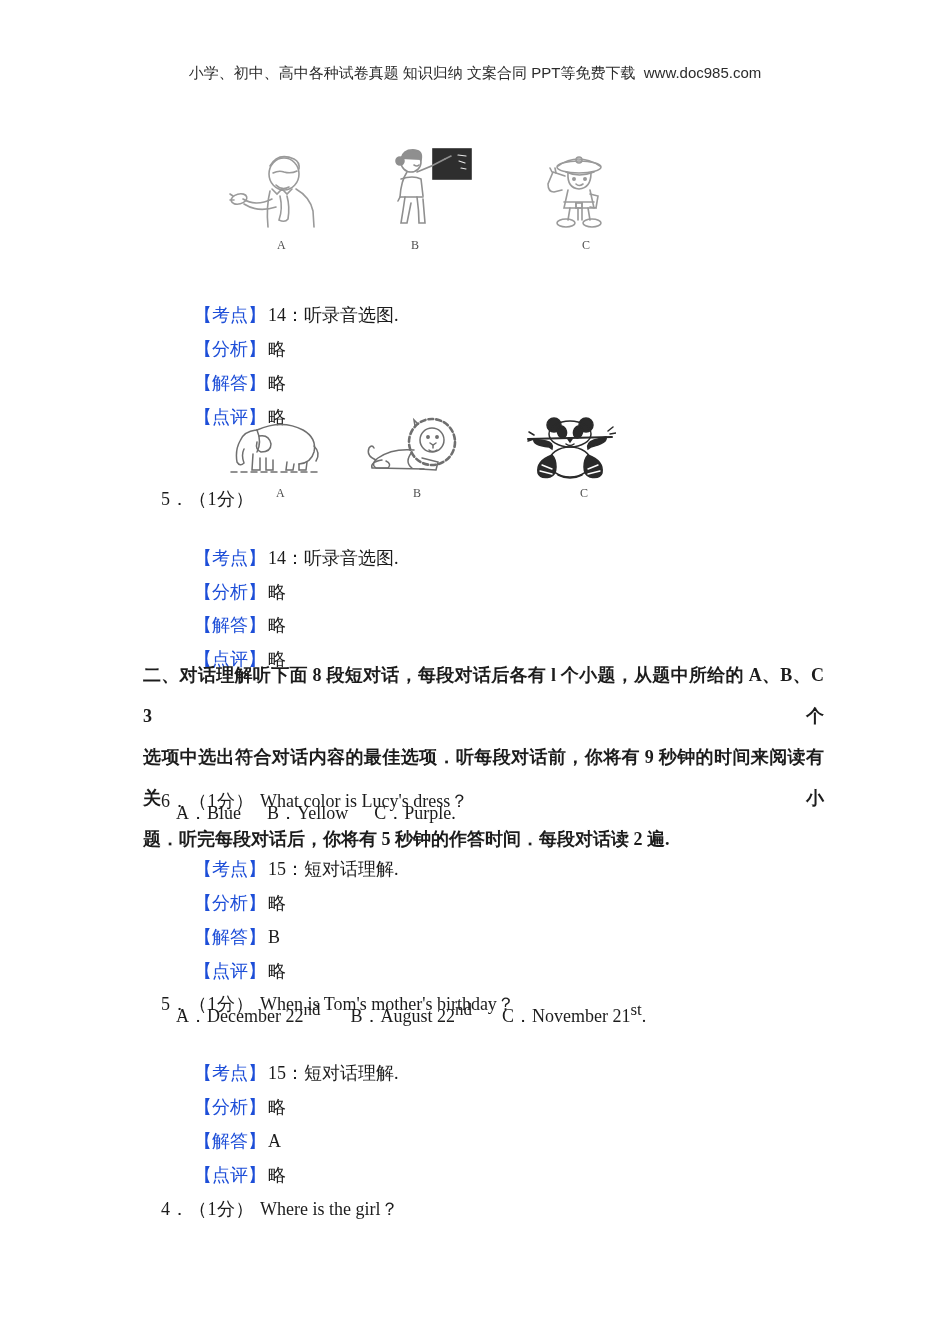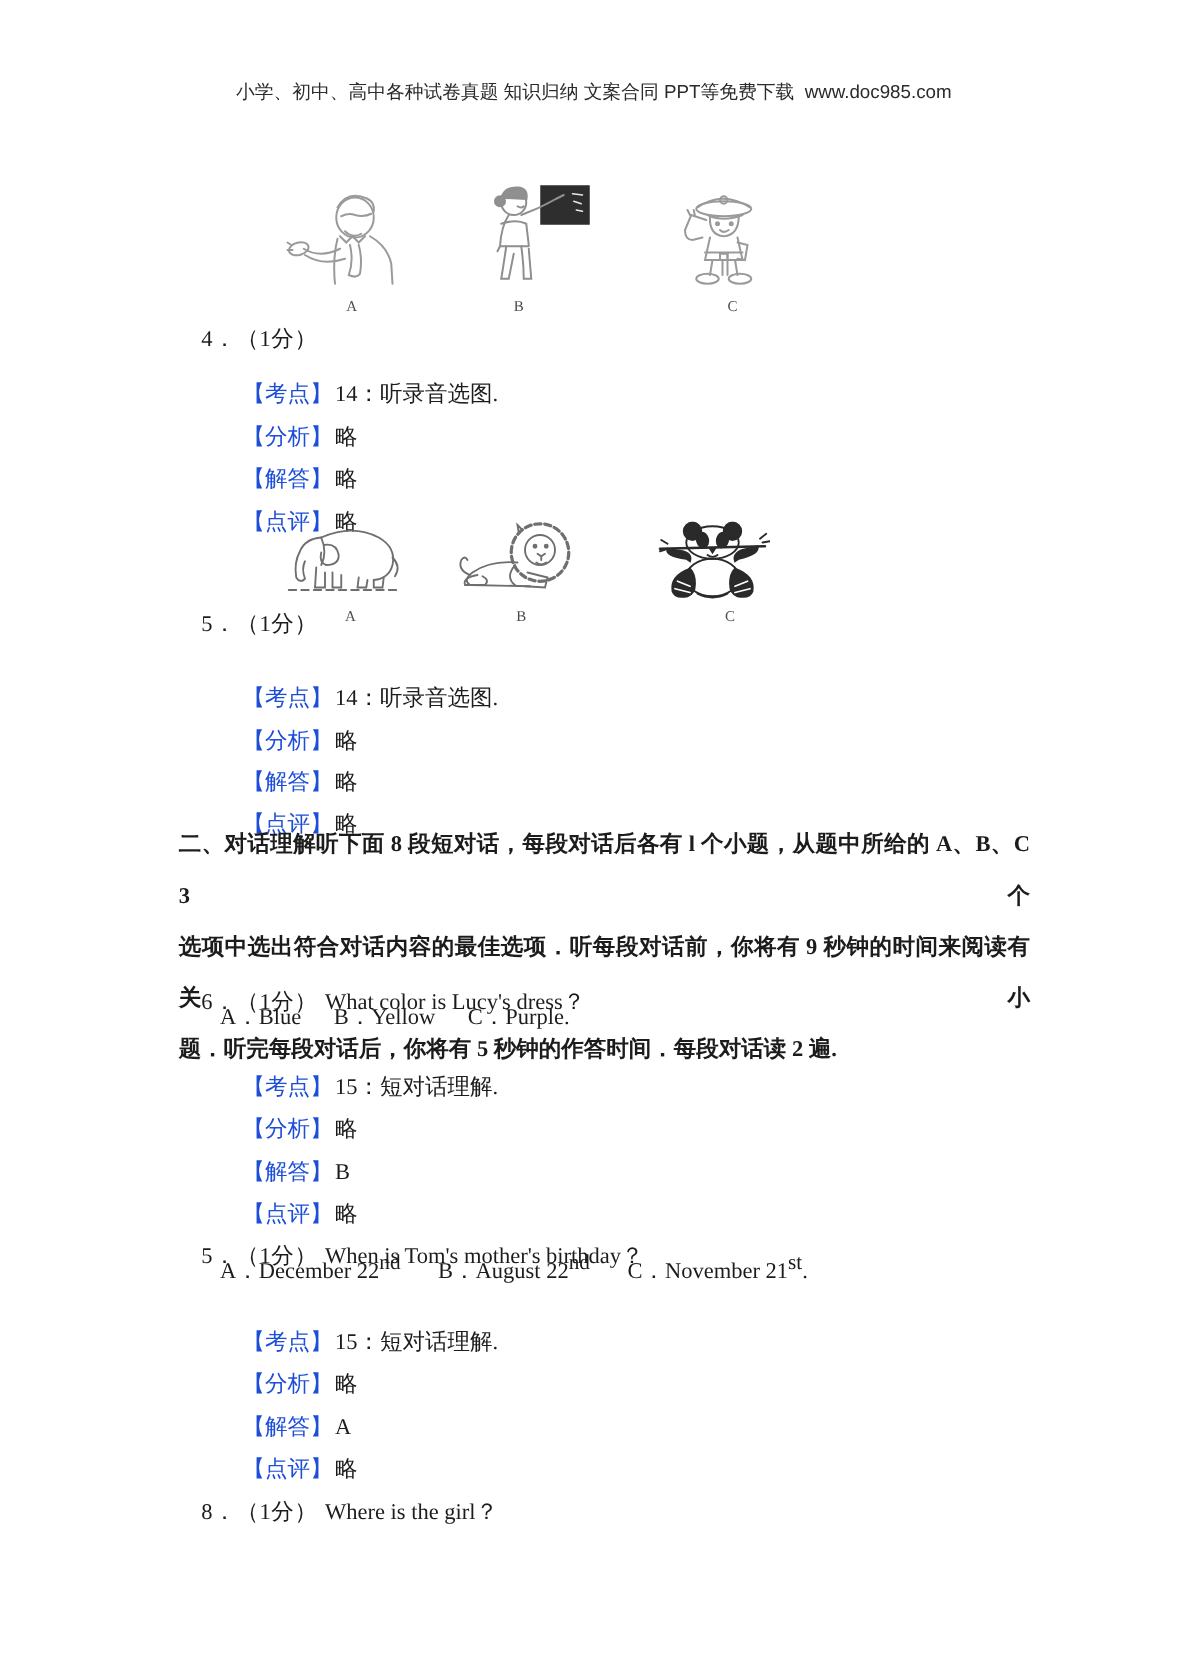--- a/index.html
+++ b/index.html
@@ -94,23 +94,20 @@
       <path d="M30,40 L26,58 L56,58 L52,40"></path>
       <path d="M26,52 L56,52 M38,52 l0,6 M44,52 l0,6"></path>
       <rect x="38" y="53" width="6" height="5"></rect>
       <path d="M52,44 L60,46 L58,58 L52,57"></path>
       <path d="M32,58 L30,70 M40,58 L40,70 M44,58 L44,70 M50,58 L52,70"></path>
       <ellipse cx="28" cy="73" rx="9" ry="4"></ellipse>
       <ellipse cx="54" cy="73" rx="9" ry="4"></ellipse>
     </svg>
   </div>
 
-  <div class="tline" style="left:143px;top:238px;">
-    <span class="qprefix">4．（1分）</span>
-  </div>
   <div class="figlabel" style="left:277px;top:238px;">A</div>
   <div class="figlabel" style="left:411px;top:238px;">B</div>
   <div class="figlabel" style="left:582px;top:238px;">C</div>
 
   <div class="tline" style="left:176px;top:282px;">
     <span class="blue">【考点】</span><span class="fieldtext">14：听录音选图.</span>
   </div>
   <div class="tline" style="left:176px;top:316px;">
     <span class="blue">【分析】</span><span class="fieldtext">略</span>
   </div>
@@ -234,16 +231,16 @@
     <span class="blue">【分析】</span><span class="fieldtext">略</span>
   </div>
   <div class="tline" style="left:176px;top:1108px;">
     <span class="blue">【解答】</span><span class="fieldtext">A</span>
   </div>
   <div class="tline" style="left:176px;top:1142px;">
     <span class="blue">【点评】</span><span class="fieldtext">略</span>
   </div>
 
   <div class="tline" style="left:143px;top:1176px;">
-    <span class="qprefix">8．（1分）</span><span class="qtext">Where is the girl？</span>
+    <span class="qprefix">4．（1分）</span><span class="qtext">Where is the girl？</span>
   </div>
 
 </div>
 
 </body></html>

